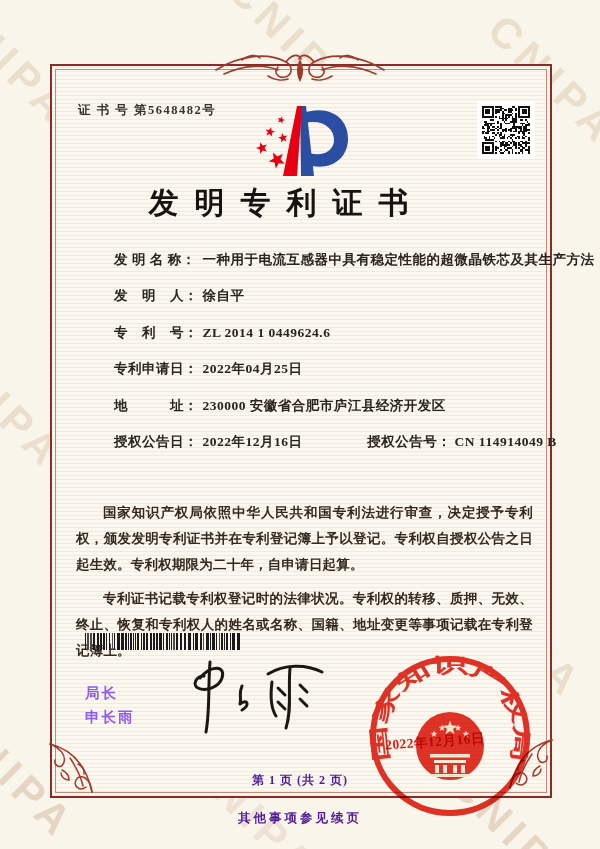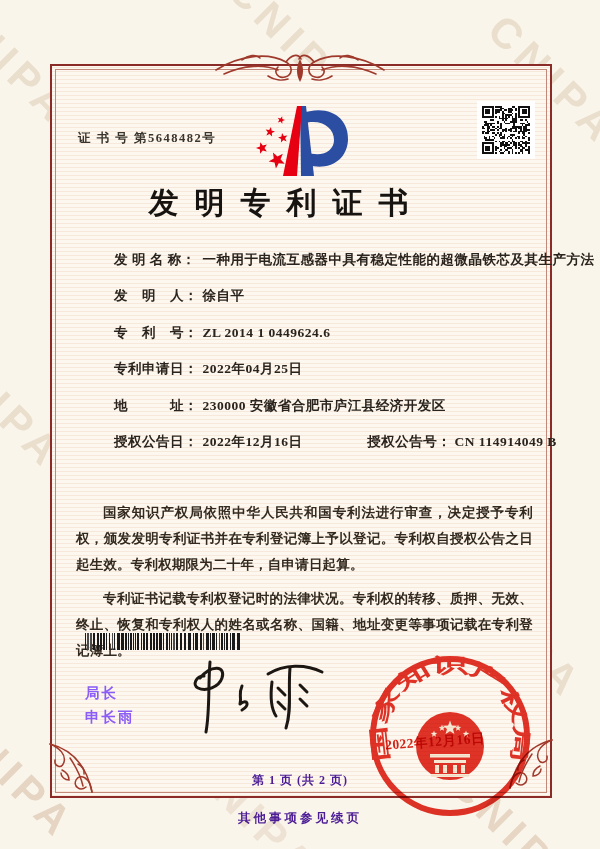--- a/index.html
+++ b/index.html
@@ -48,21 +48,21 @@
     position:absolute;inset:3px;border:1px solid #c2887a;pointer-events:none;
   }
   .flourish-top{position:absolute;left:212px;top:50px;width:176px;height:36px;z-index:3;}
   .flourish-corner{position:absolute;width:58px;height:60px;z-index:3;}
   .fc-br{left:500px;top:736px;}
   .fc-bl{left:44px;top:740px;transform:scaleX(-1);}
 
   
   .cert-no{
     position:absolute;left:78px;top:102px;
-    font-size:12.5px;font-weight:700;letter-spacing:1.5px;color:#3b342d;z-index:2;margin-top:28px;
+    font-size:12.5px;font-weight:700;letter-spacing:1.5px;color:#3b342d;z-index:2;
   }
   .logo{position:absolute;left:250px;top:100px;width:105px;height:80px;z-index:2;}
   .qr-wrap{
     position:absolute;left:477px;top:101px;width:58px;height:58px;
     background:#ffffff;z-index:2;display:flex;align-items:center;justify-content:center;
   }
   .title{
     position:absolute;left:0;top:183px;width:557px;text-align:center;
     font-size:30px;font-weight:700;letter-spacing:16px;text-indent:16px;
     color:#171310;z-index:2;

